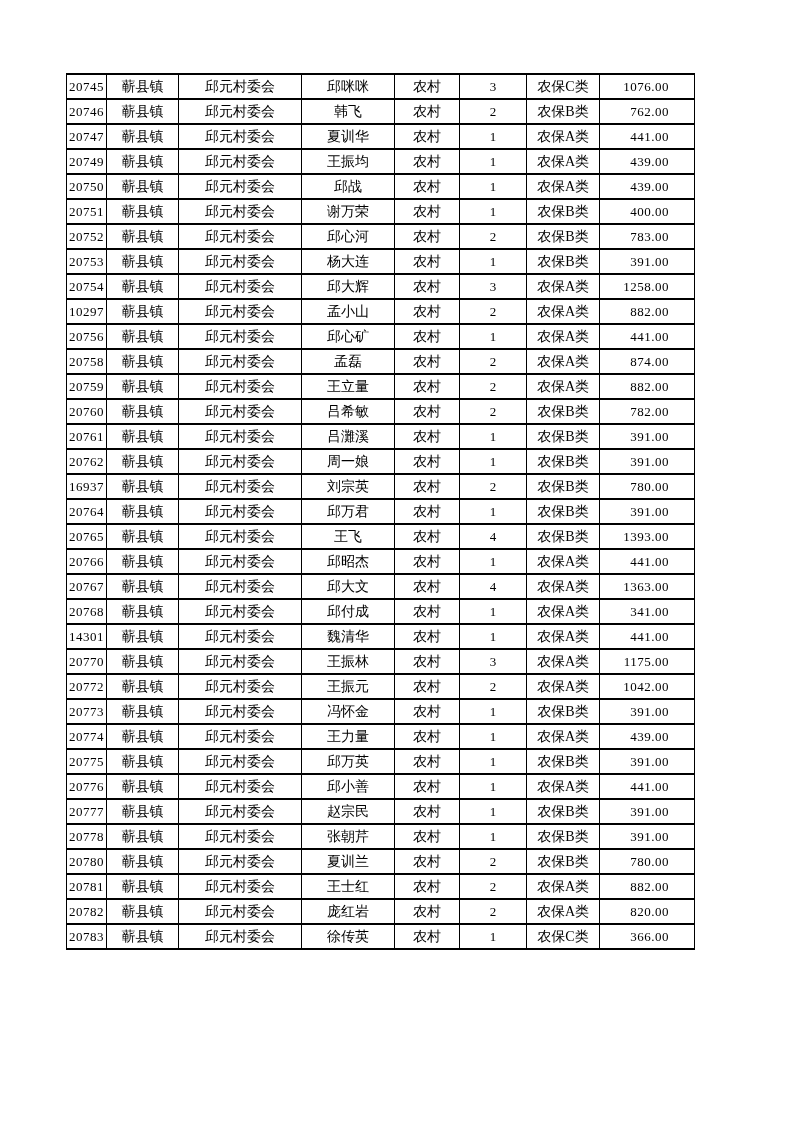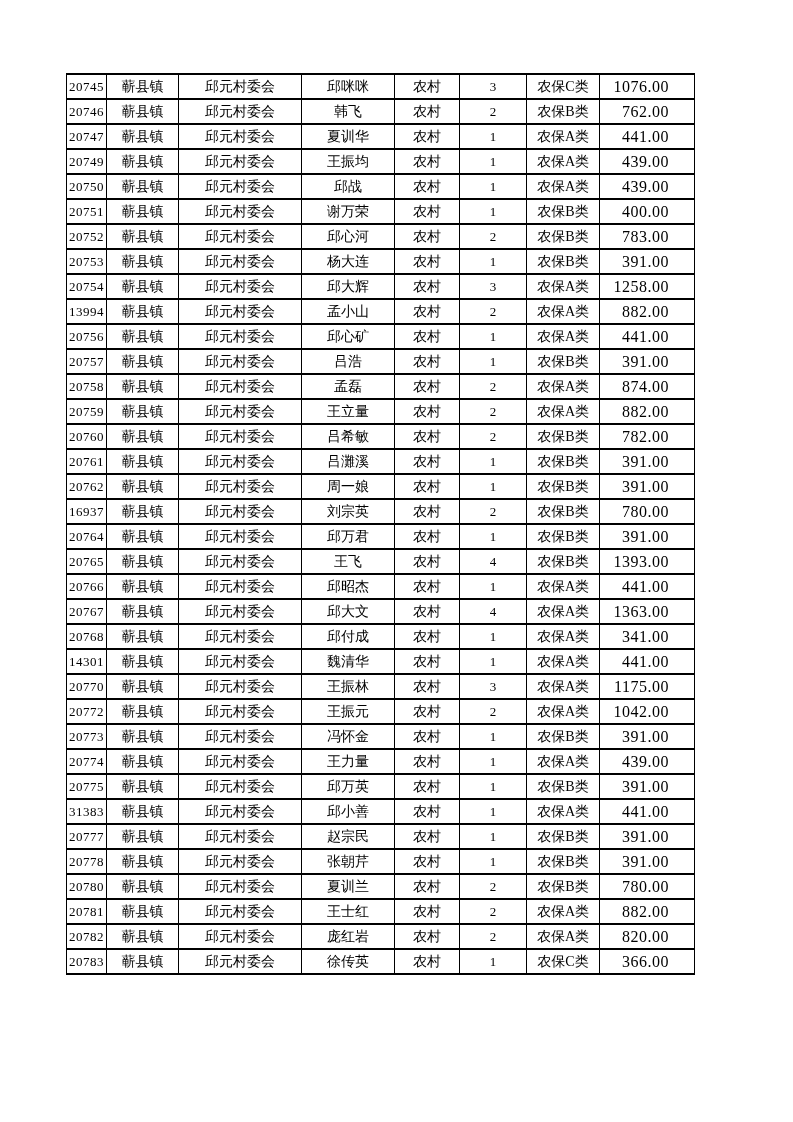--- a/index.html
+++ b/index.html
@@ -37,21 +37,21 @@
     white-space: nowrap;
     overflow: hidden;
     padding: 0;
     font-weight: 400;
   }
   table.grid td.col-serial { font-size: 13px; letter-spacing: 0.5px; }
   table.grid td.col-count  { font-size: 13px; }
   table.grid td.col-amount {
     text-align: right;
     padding-right: 25px;
-    font-size: 16px;
+    font-size: 13px;
     letter-spacing: 0.5px;
   }
   col.c-serial   { width: 40px;  }
   col.c-town     { width: 72px;  }
   col.c-village  { width: 123px; }
   col.c-name     { width: 93px;  }
   col.c-category { width: 65px;  }
   col.c-count    { width: 67px;  }
   col.c-type     { width: 73px;  }
   col.c-amount   { width: 95px;  }
@@ -156,50 +156,40 @@
           <td class="col-serial">20754</td>
           <td class="col-town">蕲县镇</td>
           <td class="col-village">邱元村委会</td>
           <td class="col-name">邱大辉</td>
           <td class="col-category">农村</td>
           <td class="col-count">3</td>
           <td class="col-type">农保A类</td>
           <td class="col-amount">1258.00</td>
         </tr>
         <tr>
-          <td class="col-serial">13994</td>
+          <td class="col-serial">10297</td>
           <td class="col-town">蕲县镇</td>
           <td class="col-village">邱元村委会</td>
           <td class="col-name">孟小山</td>
           <td class="col-category">农村</td>
           <td class="col-count">2</td>
           <td class="col-type">农保A类</td>
           <td class="col-amount">882.00</td>
         </tr>
         <tr>
           <td class="col-serial">20756</td>
           <td class="col-town">蕲县镇</td>
           <td class="col-village">邱元村委会</td>
           <td class="col-name">邱心矿</td>
           <td class="col-category">农村</td>
           <td class="col-count">1</td>
           <td class="col-type">农保A类</td>
           <td class="col-amount">441.00</td>
         </tr>
         <tr>
-          <td class="col-serial">20757</td>
-          <td class="col-town">蕲县镇</td>
-          <td class="col-village">邱元村委会</td>
-          <td class="col-name">吕浩</td>
-          <td class="col-category">农村</td>
-          <td class="col-count">1</td>
-          <td class="col-type">农保B类</td>
-          <td class="col-amount">391.00</td>
-        </tr>
-        <tr>
           <td class="col-serial">20758</td>
           <td class="col-town">蕲县镇</td>
           <td class="col-village">邱元村委会</td>
           <td class="col-name">孟磊</td>
           <td class="col-category">农村</td>
           <td class="col-count">2</td>
           <td class="col-type">农保A类</td>
           <td class="col-amount">874.00</td>
         </tr>
         <tr>
@@ -356,21 +346,21 @@
           <td class="col-serial">20775</td>
           <td class="col-town">蕲县镇</td>
           <td class="col-village">邱元村委会</td>
           <td class="col-name">邱万英</td>
           <td class="col-category">农村</td>
           <td class="col-count">1</td>
           <td class="col-type">农保B类</td>
           <td class="col-amount">391.00</td>
         </tr>
         <tr>
-          <td class="col-serial">31383</td>
+          <td class="col-serial">20776</td>
           <td class="col-town">蕲县镇</td>
           <td class="col-village">邱元村委会</td>
           <td class="col-name">邱小善</td>
           <td class="col-category">农村</td>
           <td class="col-count">1</td>
           <td class="col-type">农保A类</td>
           <td class="col-amount">441.00</td>
         </tr>
         <tr>
           <td class="col-serial">20777</td>

